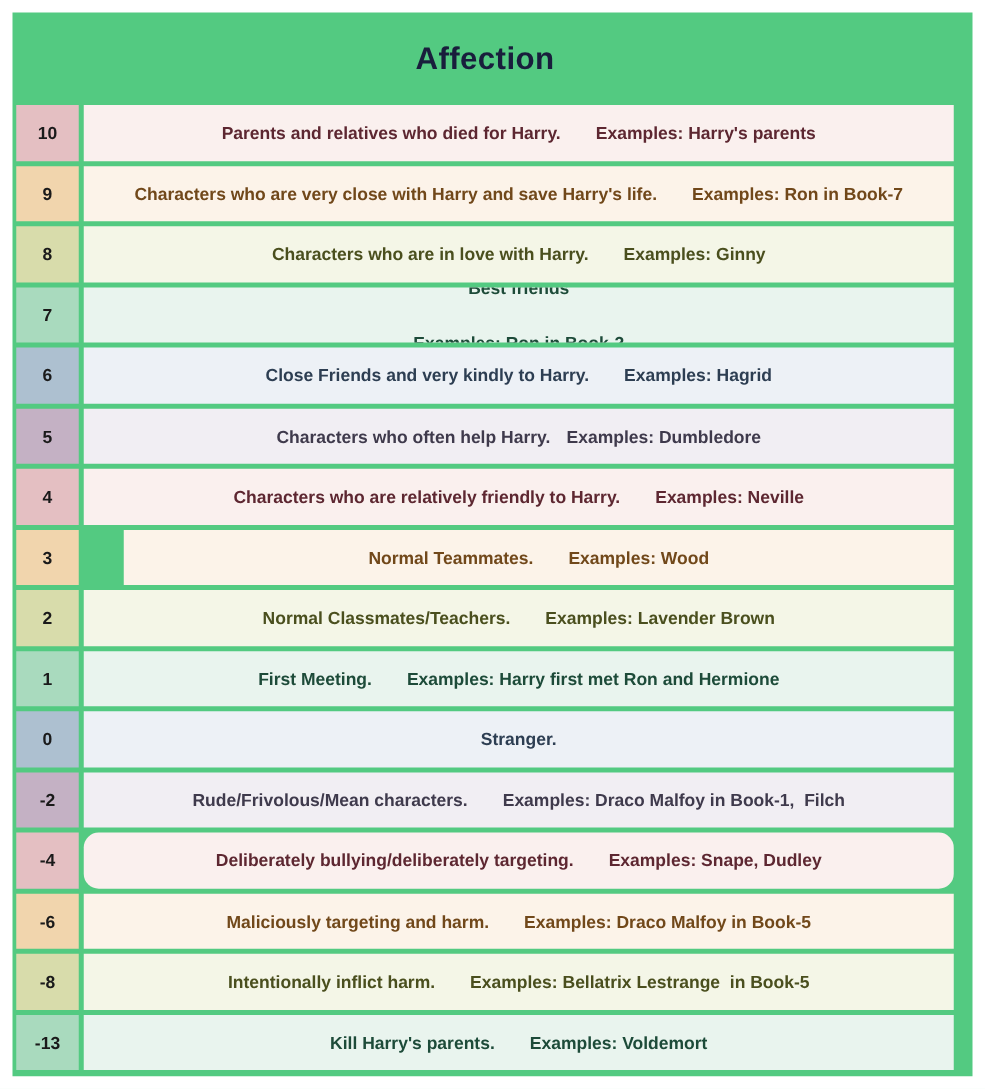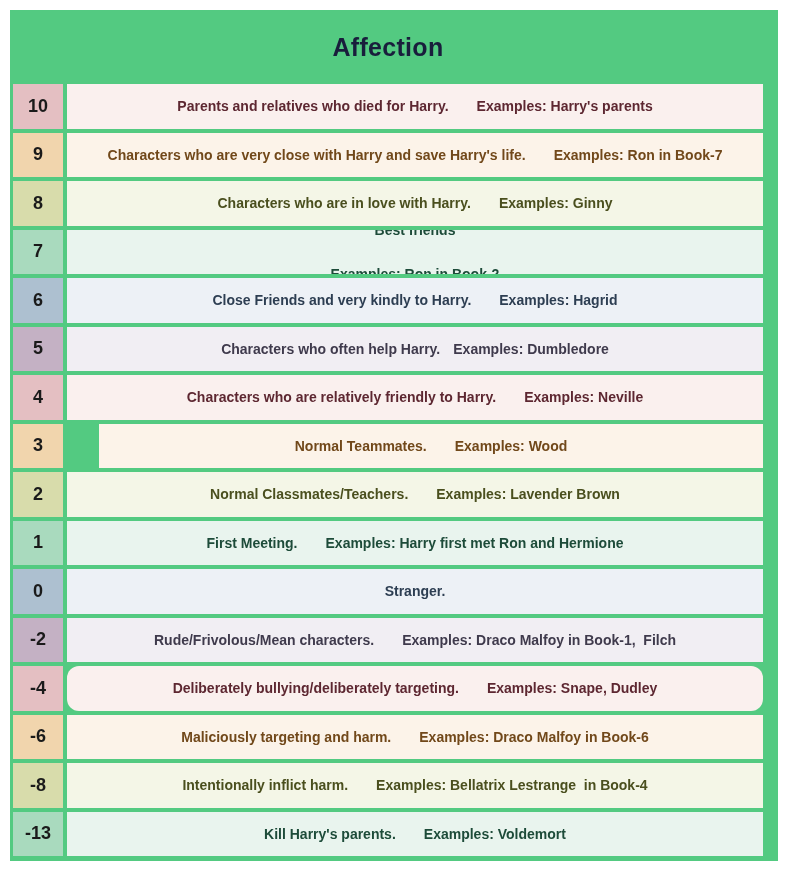--- a/index.html
+++ b/index.html
@@ -28,21 +28,21 @@
     min-height: 0;
   }
   .row {
     flex: 1 1 0;
     display: flex; gap: 4px;
     min-height: 0;
   }
   .score-cell {
     flex: 0 0 50px;
     display: flex; align-items: center; justify-content: center;
-    font-size: 18px; font-weight: 700;
+    font-size: 14px; font-weight: 700;
   }
   .criteria-cell {
     flex: 1 1 auto;
     display: flex; align-items: center; justify-content: center;
     gap: 28px;
     font-size: 14px; font-weight: 700;
     white-space: pre;
     overflow: hidden;
   }
 </style>
@@ -171,30 +171,30 @@
       <span>Deliberately bullying/deliberately targeting.</span>
       <span>Examples: Snape, Dudley</span>
     </div>
   </div>
         <div class="row">
     <div class="score-cell" style="background: rgb(241, 213, 173); color: rgb(26, 26, 26);">
       <span>-6</span>
     </div>
     <div class="criteria-cell" style="background: rgb(252, 243, 233); color: rgb(113, 72, 26);">
       <span>Maliciously targeting and harm.</span>
-      <span>Examples: Draco Malfoy in Book-6</span>
+      <span>Examples: Draco Malfoy in Book-5</span>
     </div>
   </div>
         <div class="row">
     <div class="score-cell" style="background: rgb(216, 220, 171); color: rgb(26, 26, 26);">
       <span>-8</span>
     </div>
     <div class="criteria-cell" style="background: rgb(244, 246, 231); color: rgb(74, 79, 30);">
       <span>Intentionally inflict harm.</span>
-      <span>Examples: Bellatrix Lestrange  in Book-4</span>
+      <span>Examples: Bellatrix Lestrange  in Book-5</span>
     </div>
   </div>
         <div class="row">
     <div class="score-cell" style="background: rgb(169, 218, 190); color: rgb(26, 26, 26);">
       <span>-13</span>
     </div>
     <div class="criteria-cell" style="background: rgb(233, 244, 238); color: rgb(29, 75, 57);">
       <span>Kill Harry's parents.</span>
       <span>Examples: Voldemort</span>
     </div>

